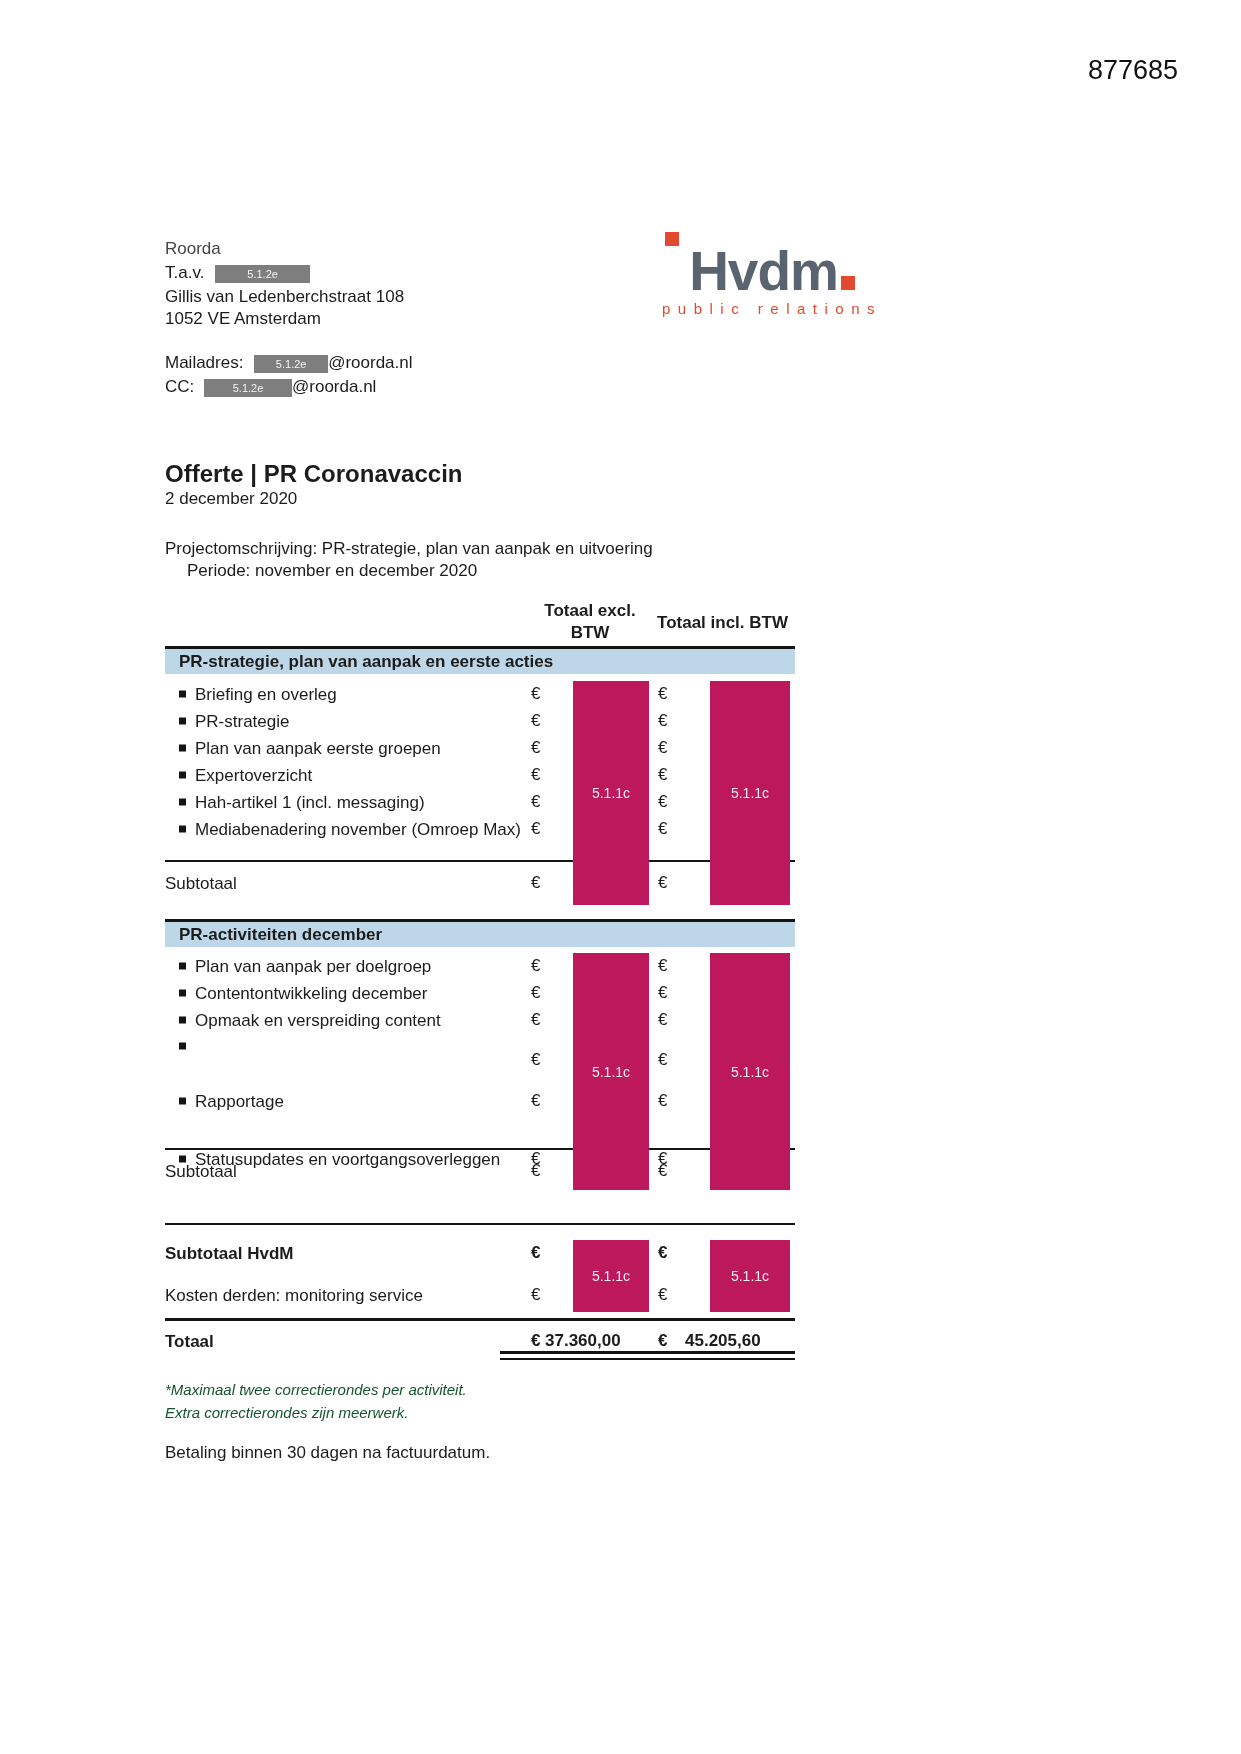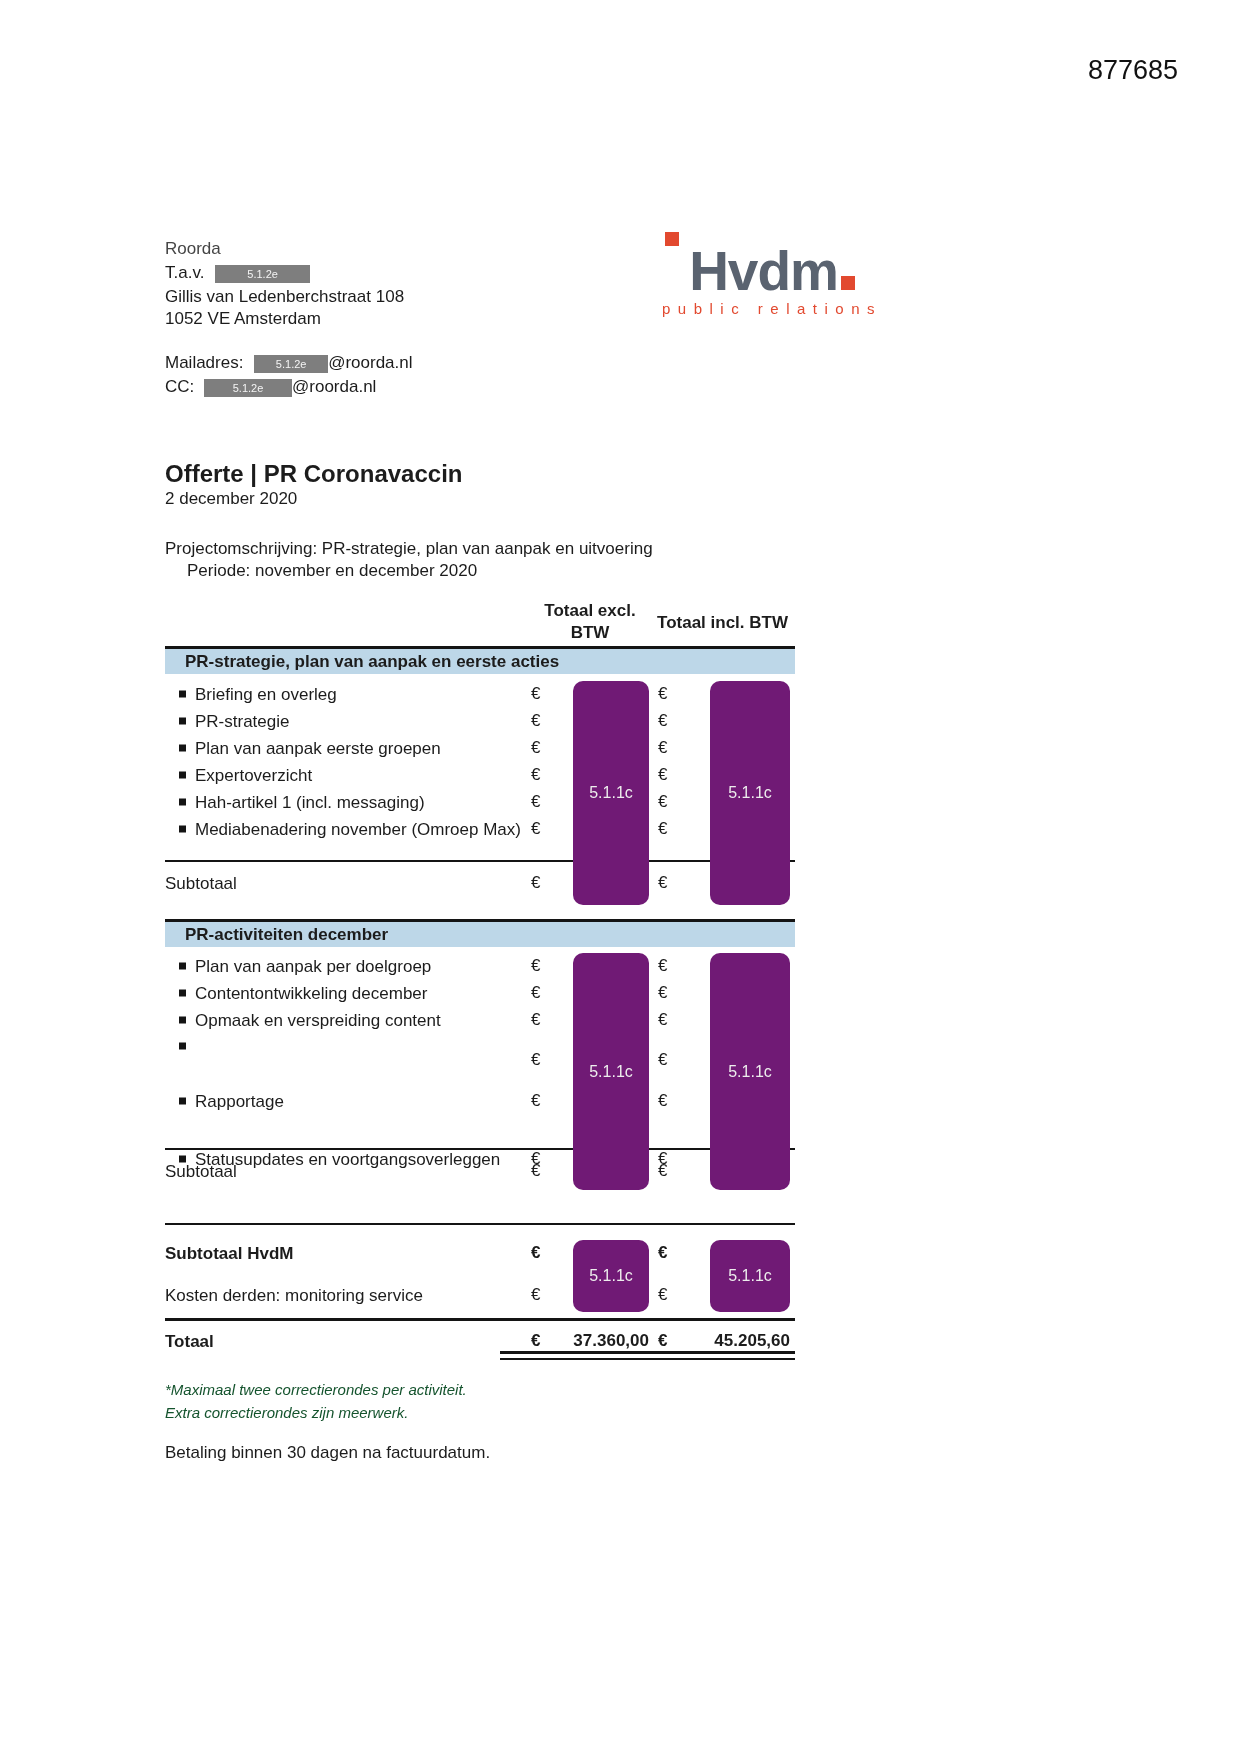--- a/index.html
+++ b/index.html
@@ -11,42 +11,42 @@
   .txt{font-size:17px;line-height:22px;white-space:nowrap;}
   .page-num{font-size:27px;color:#111;}
   .muted{color:#454545;}
   
   .redact-sm{
     display:inline-flex;align-items:center;justify-content:center;
     background:#7e7e7e;color:#f4f4f4;font-size:11px;height:18px;
     vertical-align:middle;
   }
   .redact-block{
-    position:absolute;background:#701a75;color:#ededed;font-size:16px;
-    display:flex;align-items:center;justify-content:center;z-index:5;border-radius:10px;
+    position:absolute;background:#be185d;color:#ededed;font-size:14px;
+    display:flex;align-items:center;justify-content:center;z-index:5;
   }
   
   .logo-word{position:relative;font-weight:bold;font-size:55px;line-height:50px;letter-spacing:-1px;}
   .logo-sq{position:absolute;width:14px;height:14px;background:#e2492f;}
   .logo-tagline{font-size:15px;letter-spacing:7.5px;color:#e2492f;margin-top:4px;white-space:nowrap;}
   
   .band{
     position:absolute;left:165px;width:630px;height:28px;background:#bdd7e8;
     border-top:3px solid #141414;display:flex;align-items:center;
-    font-weight:bold;font-size:17px;padding-left:20px;box-sizing:border-box;
+    font-weight:bold;font-size:17px;padding-left:14px;box-sizing:border-box;
   }
   .rule{position:absolute;left:165px;width:630px;background:#141414;}
   .row{position:absolute;left:165px;width:630px;font-size:17px;}
   .row .lbl{position:absolute;left:30px;top:50%;transform:translateY(-50%);width:345px;white-space:normal;line-height:21px;}
   .row .lbl.noind{left:0;}
   .bullet{position:absolute;left:14px;top:50%;transform:translateY(-50%);width:7px;height:7px;background:#141414;}
   .eur{position:absolute;top:50%;transform:translateY(-50%);}
   .e1{left:366px;}
   .e2{left:493px;}
-  .amt{position:absolute;top:50%;transform:translateY(-50%);text-align:right;font-weight:bold;}
+  .amt{position:absolute;top:50%;transform:translateY(-50%);font-weight:bold;}
   .a1{left:380px;width:104px;}
   .a2{left:520px;width:105px;}
   .bold{font-weight:bold;}
   .colhead{position:absolute;font-weight:bold;font-size:17px;line-height:22px;text-align:center;}
   .dbl-rule{position:absolute;left:500px;width:295px;height:9px;border-top:3px solid #141414;border-bottom:2px solid #141414;box-sizing:border-box;}
   .footnote{font-style:italic;font-size:15px;line-height:23px;white-space:normal;color:#14532d;}
 </style>
 </head>
 <body>
 

